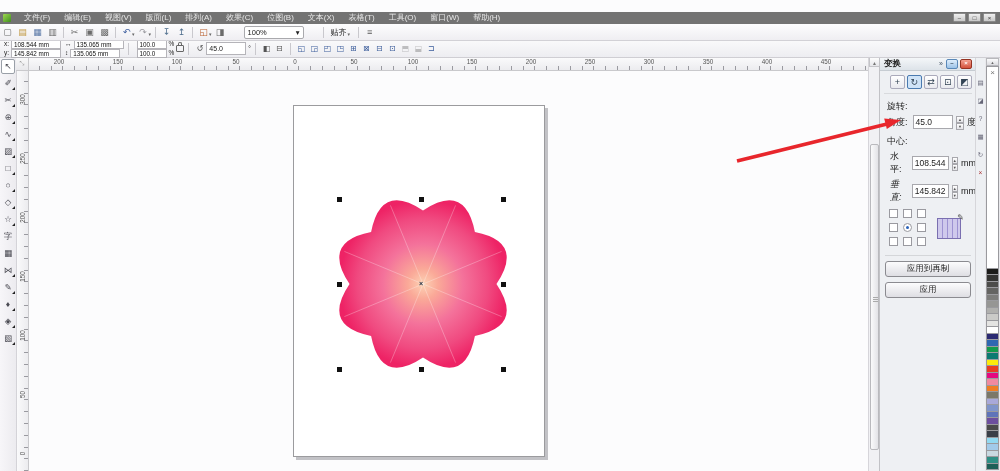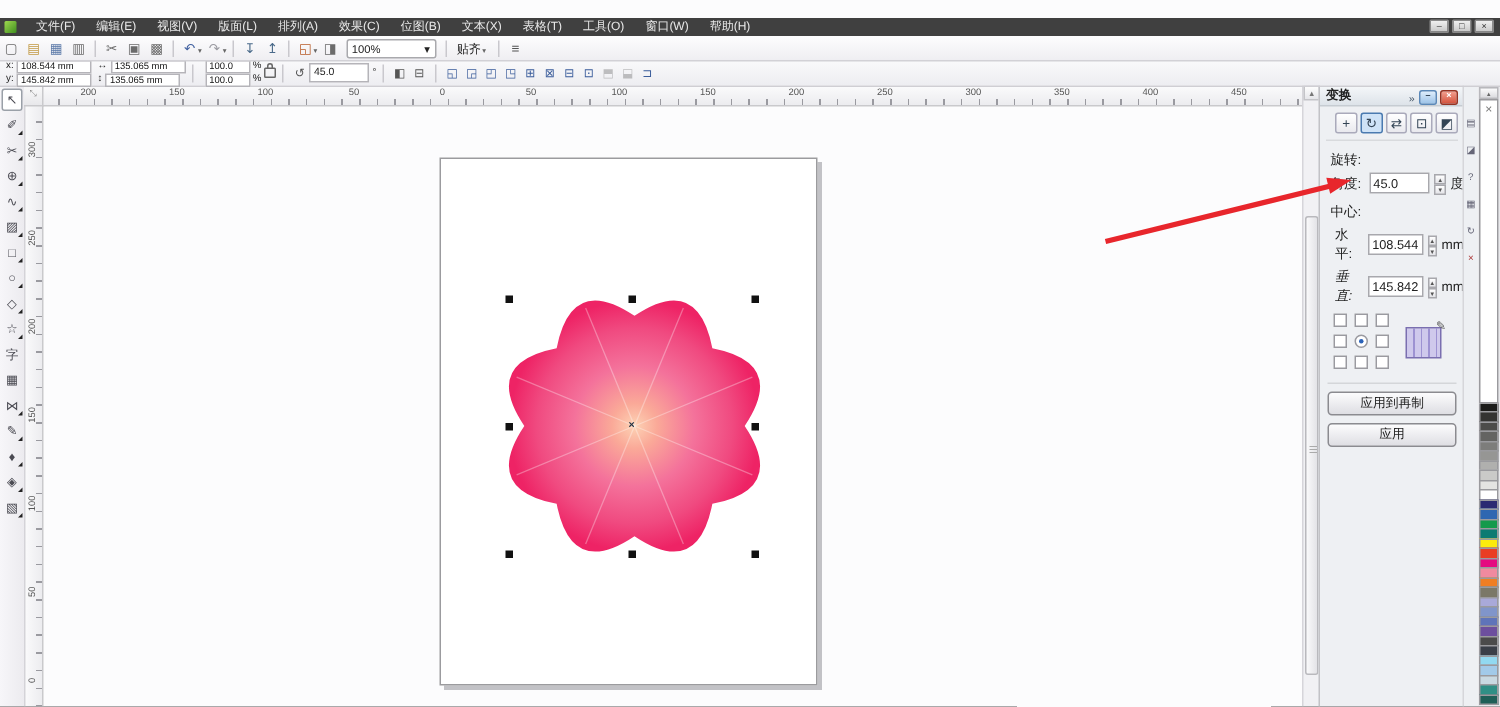--- a/index.html
+++ b/index.html
@@ -10,37 +10,37 @@
     background:linear-gradient(#7d8d94,#3b4a51 45%,#1f2a30);color:#fff;font-size:8px;
     display:flex;align-items:center;z-index:30;}
   .titlebar .appicon{width:9px;height:9px;margin:0 3px 0 2px;border-radius:2px;
     background:linear-gradient(135deg,#7ec84a,#2e7d1e);border:1px solid #1c4c12;}
   .winbtns{position:absolute;right:2px;top:0;display:flex;height:11px;}
   .winbtn{width:24px;height:11px;margin-left:1px;border-radius:0 0 3px 3px;color:#fff;
     font-size:7px;line-height:10px;text-align:center;background:linear-gradient(#8fa0a8,#4b5a60);
     border:1px solid #2a353a;border-top:none;box-sizing:border-box;}
   .winbtn.close{width:32px;background:linear-gradient(#e88a7a,#c23b28 50%,#8f2014);}
   
-  .menubar{position:absolute;left:0;top:12px;width:1000px;height:12px;background:#404040;
+  .menubar{position:absolute;left:0;top:12px;width:1000px;height:12px;background:#737373;
     display:flex;align-items:center;z-index:29;}
   .menubar .corelicon{width:8px;height:8px;margin:0 6px 0 3px;
     background:linear-gradient(135deg,#9fd84f,#3f8f1f);border-radius:1px;}
   .menuitem{color:#e8e8e8;font-size:8px;padding:0 7px;line-height:12px;white-space:nowrap;}
   .mdibtns{position:absolute;right:4px;top:1px;display:flex;}
   .mdibtn{width:13px;height:9px;margin-left:2px;background:linear-gradient(#efefef,#c9c9c9);
     border:1px solid #8a8a8a;border-radius:1px;font-size:6px;line-height:8px;text-align:center;color:#333;box-sizing:border-box;}
   
   .toolbar{position:absolute;left:0;top:24px;width:1000px;height:16px;
     background:linear-gradient(#fdfdfe,#efeef2);border-bottom:1px solid #d2d1d6;
     display:flex;align-items:center;z-index:28;}
   .tbicon{width:15px;height:14px;text-align:center;font-size:9px;line-height:14px;color:#555;}
   .tbsep{width:1px;height:11px;background:#c9c8cd;margin:0 3px;}
   .tbdrop{font-size:5px;color:#666;margin:4px 1px 0 -2px;}
   .zoombox{width:52px;height:11px;background:#fff;border:1px solid #a9a9ad;border-radius:2px;
-    font-size:7.5px;line-height:11px;padding:0 3px;color:#222;display:flex;justify-content:space-between;margin:0 3px;}
+    font-size:7.5px;line-height:11px;padding:0 3px;color:#222;display:flex;justify-content:space-between;margin:0 16px;}
   .snapbtn{font-size:8px;color:#222;padding:0 4px;display:flex;align-items:center;gap:3px;}
   
   .propbar{position:absolute;left:0;top:40px;width:1000px;height:17px;
     background:linear-gradient(#fafafb,#ededf1);border-bottom:1px solid #cfced3;
     display:flex;align-items:center;font-size:6.5px;color:#222;z-index:27;}
   .pbgroup{display:flex;flex-direction:column;justify-content:center;margin-left:4px;line-height:8px;}
   .pbrow{display:flex;align-items:center;gap:2px;}
   .pbfield{background:#fff;border:1px solid #b5b4b9;min-width:44px;height:7px;line-height:7px;
     padding:0 2px;font-size:6.3px;color:#111;}
   .pbsmall{min-width:24px;}
@@ -87,21 +87,21 @@
   .vscroll .up{height:10px;text-align:center;font-size:5px;color:#777;line-height:10px;
     background:linear-gradient(#fdfdfd,#e6e6ea);border:1px solid #c4c4c8;box-sizing:border-box;}
   .vscroll .thumb{position:absolute;left:1px;top:87px;width:9px;height:306px;
     background:linear-gradient(90deg,#fafafb,#e3e3e7);border:1px solid #b9b9bd;border-radius:2px;box-sizing:border-box;}
   .vscroll .grip{position:absolute;left:2px;top:50%;width:5px;height:5px;
     background:repeating-linear-gradient(180deg,#aaa 0,#aaa 1px,transparent 1px,transparent 2px);}
   
   .docker{position:absolute;left:879px;top:57px;width:96px;height:414px;background:#eef0f3;
     border-left:1px solid #c2c2c6;z-index:20;font-size:9px;color:#222;}
   .docker-title{height:13px;background:linear-gradient(#f6f8fa,#dde3e9);border-bottom:1px solid #c6ccd2;
-    display:flex;align-items:flex-end;padding:0 4px;font-weight:bold;font-size:8.5px;}
+    display:flex;align-items:center;padding:0 4px;font-weight:bold;font-size:8.5px;}
   .docker-title .chev{margin-left:auto;font-size:7px;color:#456;font-weight:normal;}
   .dk-min{width:10px;height:8px;margin-left:3px;background:linear-gradient(#dfeefc,#9cc3e8);
     border:1px solid #5a88b8;border-radius:2px;font-size:6px;line-height:7px;text-align:center;color:#234;}
   .dk-close{width:10px;height:8px;margin-left:2px;background:linear-gradient(#f2a090,#d4523c);
     border:1px solid #953222;border-radius:2px;font-size:6px;line-height:7px;text-align:center;color:#fff;}
   .toggles{display:flex;gap:2px;padding:4px 0 4px 6px;border-bottom:1px solid #d8dadd;margin:0 4px;}
   .togglebtn{width:15px;height:14px;border:1px solid #aab;border-radius:2px;background:linear-gradient(#fff,#e9e9ee);
     font-size:9px;line-height:13px;text-align:center;color:#345;box-sizing:border-box;}
   .togglebtn.active{background:#cfe3f7;border-color:#4a7ab0;}
   .dk-label{padding:6px 0 0 7px;}

